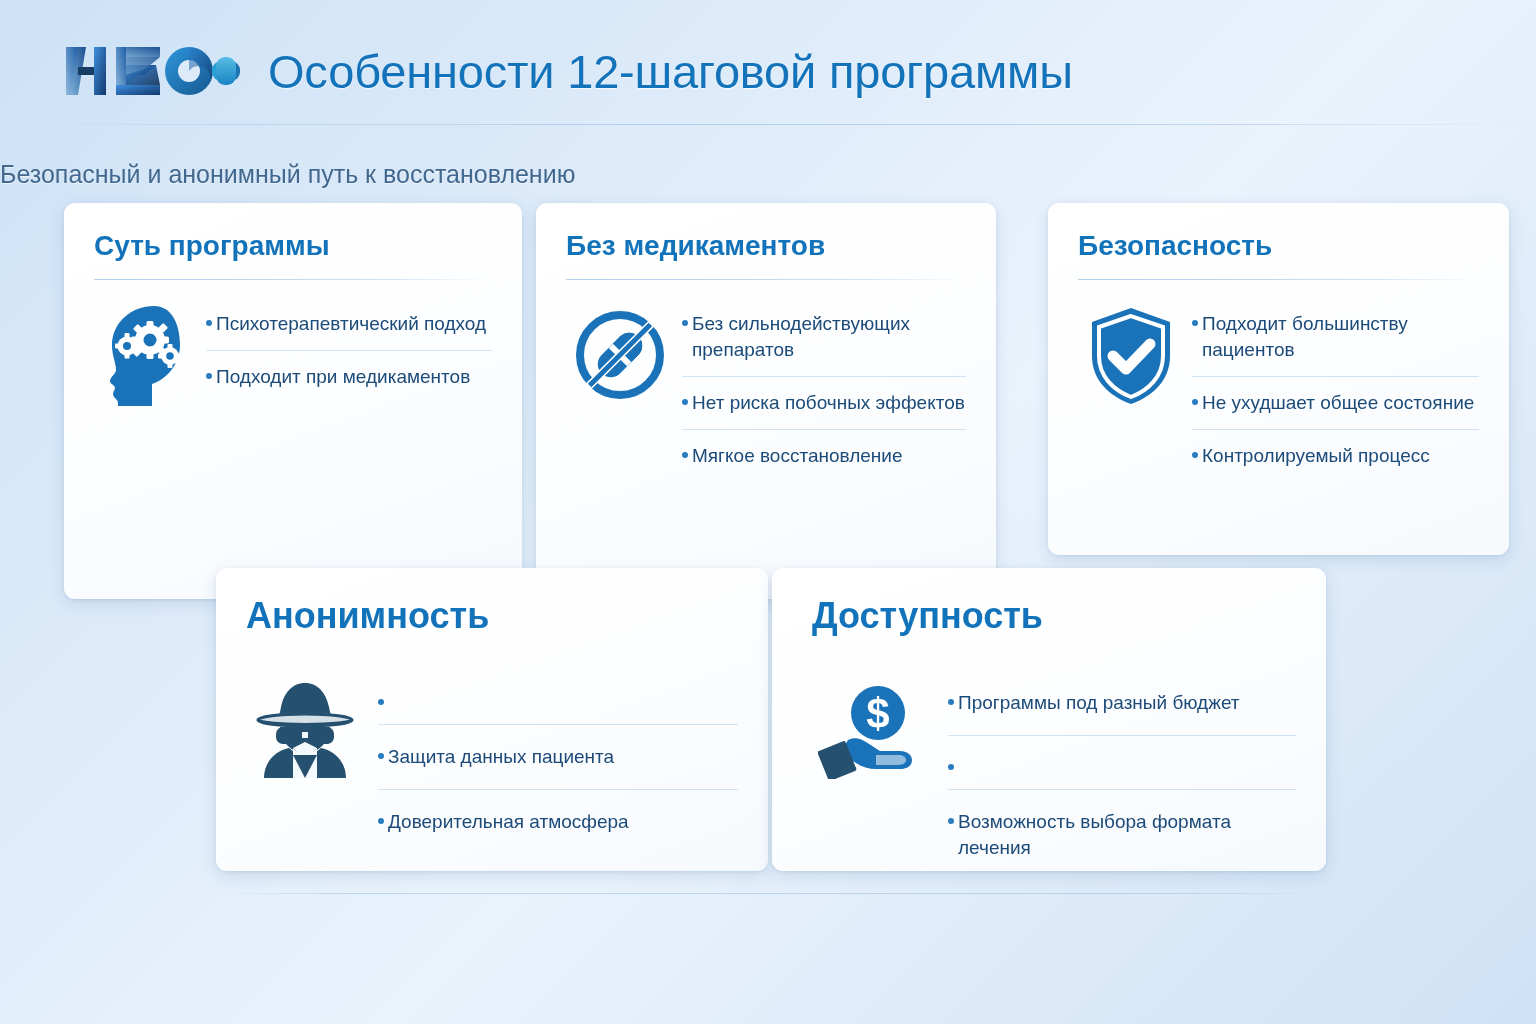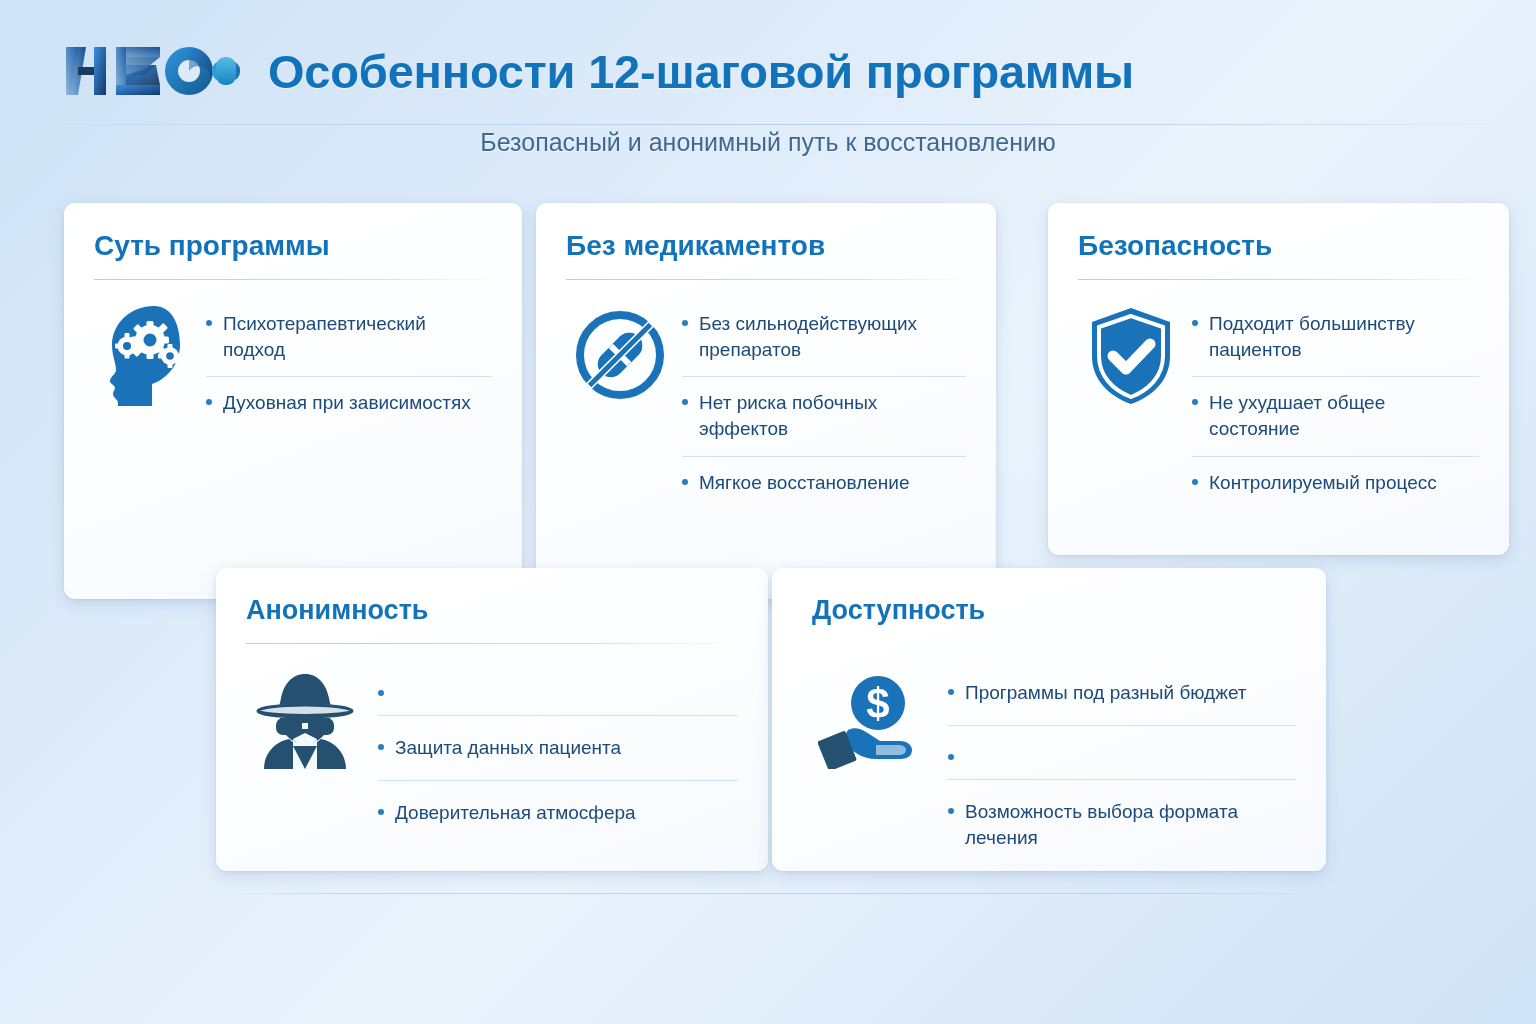--- a/index.html
+++ b/index.html
@@ -15,31 +15,31 @@
   .header {
     position:absolute; left:0; top:0; width:1536px; height:128px;
   }
   .header-inner {
     position:absolute; left:64px; top:42px;
     display:flex; align-items:center; gap:26px;
   }
   .logo { display:flex; align-items:center; height:58px; }
   .logo svg { display:block; }
   .page-title {
-    font-size:47px; font-weight:700; color:#1273ba;
+    font-size:47px; font-weight:400; color:#1273ba;
     letter-spacing:-0.2px; white-space:nowrap;
     text-shadow: 0 1px 1px rgba(255,255,255,0.75);
   }
   .header-rule {
     position:absolute; left:0; top:124px; width:1536px; height:1px;
     background: linear-gradient(to right, rgba(163,198,232,0) 0%, rgba(163,198,232,.55) 18%, rgba(163,198,232,.75) 50%, rgba(163,198,232,.55) 82%, rgba(163,198,232,0) 100%);
   }
   .subtitle {
-    position:absolute; left:0; top:128px; width:1536px;
-    text-align:center; font-size:25px; color:#42688f; font-weight:400;
+    position:absolute; left:0; top:160px; width:1536px;
+    font-size:25px; color:#42688f; font-weight:400;
     text-shadow: 0 1px 1px rgba(255,255,255,0.6);
   }
 
   
   .card {
     position:absolute;
     background: linear-gradient(160deg, #ffffff 0%, #fdfeff 45%, #f6f9fd 100%);
     border-radius:11px;
     box-shadow: 0 5px 16px rgba(88,130,175,0.20), 0 1px 3px rgba(88,130,175,0.14);
     padding:28px 30px 20px 30px;
@@ -50,21 +50,21 @@
     white-space:nowrap;
   }
   .card-rule {
     height:1px; margin-top:17px;
     background: linear-gradient(to right, rgba(160,198,233,.85) 0%, rgba(160,198,233,.55) 70%, rgba(160,198,233,0) 100%);
   }
   .card-body { display:flex; align-items:flex-start; margin-top:18px; flex:1; }
   .card-icon { flex:0 0 auto; display:flex; align-items:flex-start; justify-content:center; }
   .bullets { flex:1; display:flex; flex-direction:column; }
   .bullet {
-    display:flex; align-items:flex-start; gap:11px;
+    display:flex; align-items:flex-start; gap:4px;
     color:#1c4b79; font-size:19px; line-height:1.38;
     padding:13px 0 13px 0;
     border-bottom:1px solid rgba(170,205,236,.55);
   }
   .bullet:last-child { border-bottom:none; }
   .bullet .dot {
     flex:0 0 auto; width:6px; height:6px; border-radius:50%;
     background:#2a7cc0; margin-top:9px;
   }
   .bullet .txt { flex:1; }
@@ -79,21 +79,21 @@
   #card-1 .card-icon { width:104px; padding-top:6px; }
   #card-2 .card-icon { width:108px; padding-top:10px; }
   #card-3 .card-icon { width:106px; padding-top:8px; }
   #card-4 .card-icon { width:118px; padding-top:6px; }
   #card-5 .card-icon { width:122px; padding-top:12px; }
 
   #card-1 .bullets, #card-2 .bullets, #card-3 .bullets { margin-left:8px; }
   #card-4 .bullets, #card-5 .bullets { margin-left:14px; }
 
   #card-4 .bullet, #card-5 .bullet { padding:19px 0; }
-  #card-4 .card-title, #card-5 .card-title { font-size:27px; }
+  #card-4 .card-title, #card-5 .card-title { font-size:36px; }
 
   .footer-rule {
     position:absolute; left:216px; top:893px; width:1110px; height:1px;
     background: linear-gradient(to right, rgba(170,205,236,0) 0%, rgba(170,205,236,.75) 12%, rgba(170,205,236,.75) 88%, rgba(170,205,236,0) 100%);
   }
 </style>
 </head>
 <body>
 
 <div class="header">
@@ -197,21 +197,21 @@
         </g>
       </svg>
     </div>
     <div class="bullets">
       <div class="bullet">
         <span class="dot"></span>
         <span class="txt">Психотерапевтический подход</span>
       </div>
       <div class="bullet">
         <span class="dot"></span>
-        <span class="txt">Духовная при зависимостях</span>
+        <span class="txt">Подходит при медикаментов</span>
       </div>
     </div>
   </div>
 </div>
 
 <div class="card" id="card-2">
   <div class="card-title">Без медикаментов</div>
   <div class="card-rule"></div>
   <div class="card-body">
     <div class="card-icon">

